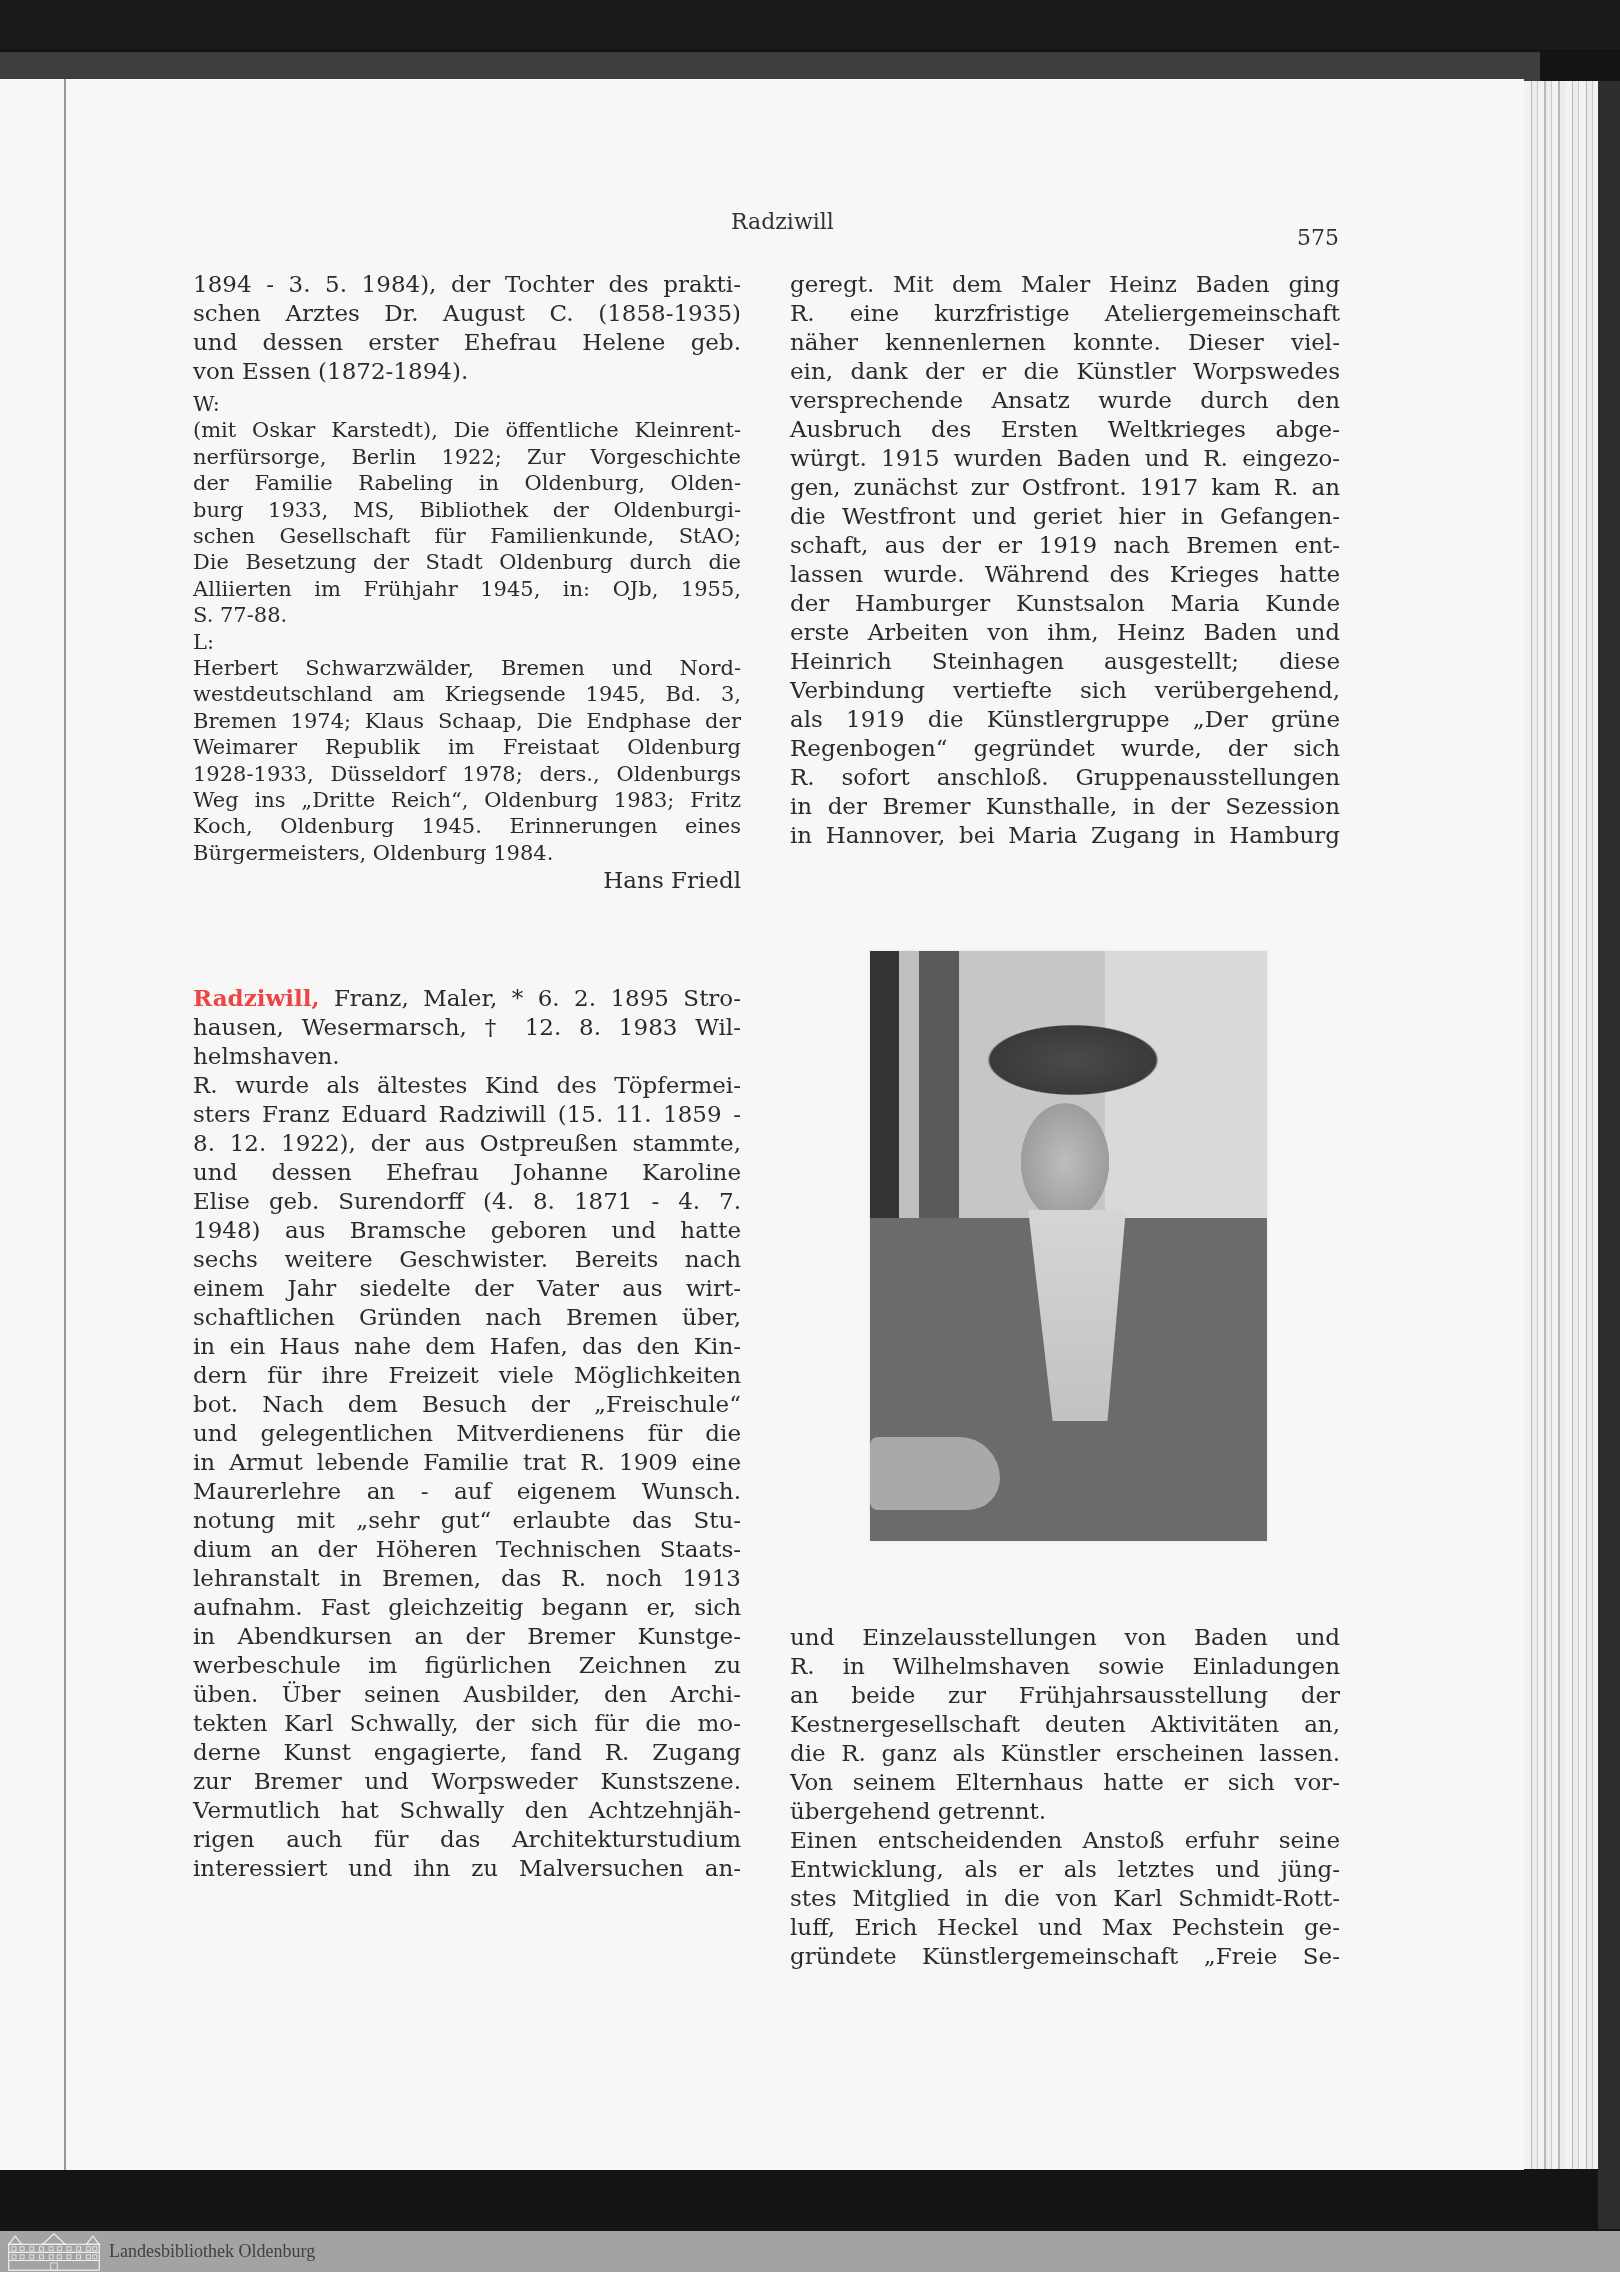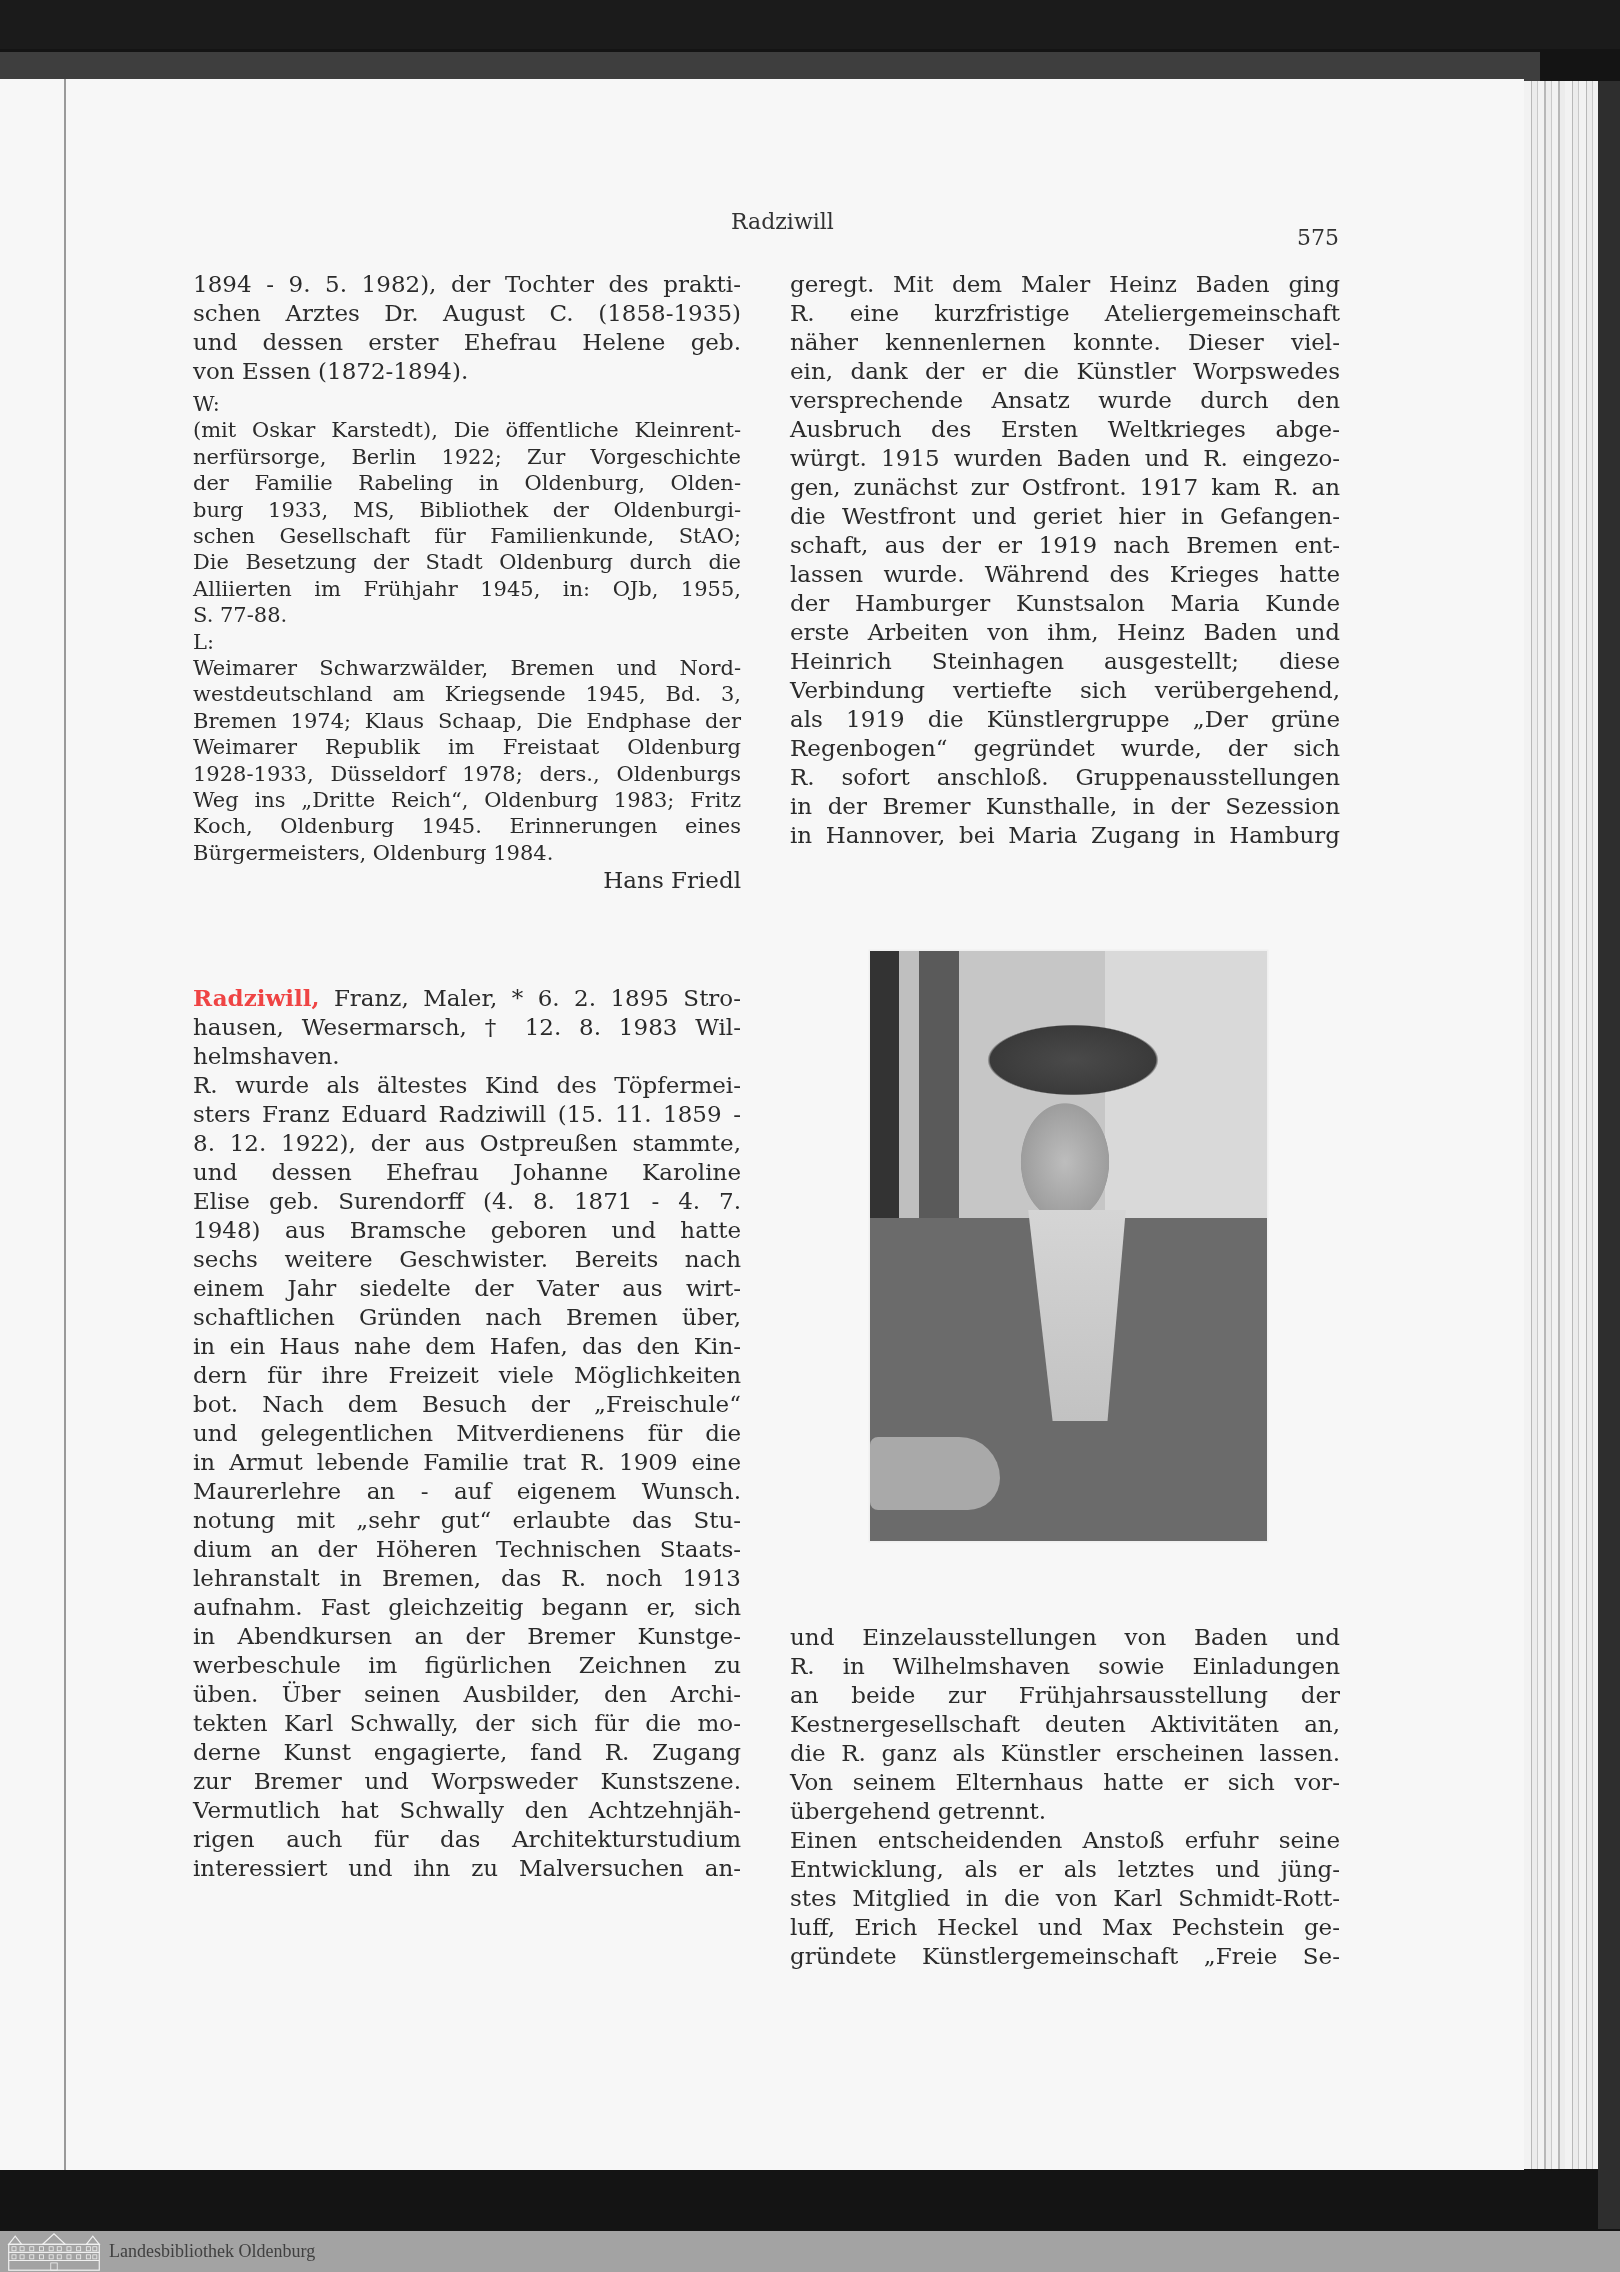--- a/index.html
+++ b/index.html
@@ -49,37 +49,37 @@
 <div class="edge-stack"></div>
 <div class="edge-shadow"></div>
 
 <div class="header">
   <span class="title">Radziwill</span>
   <span class="pgnum">575</span>
 </div>
 
 <div class="col left">
   <div>
-    <p>1894 - 9. 5. 1982), der Tochter des prakti-</p>
+    <p>1894 - 3. 5. 1984), der Tochter des prakti-</p>
     <p>schen Arztes Dr. August C. (1858-1935)</p>
     <p>und dessen erster Ehefrau Helene geb.</p>
     <p class="last">von Essen (1872-1894).</p>
   </div>
   <div class="small" style="margin-top:4.9px;">
     <p class="last">W:</p>
     <p>(mit Oskar Karstedt), Die öffentliche Kleinrent-</p>
     <p>nerfürsorge, Berlin 1922; Zur Vorgeschichte</p>
     <p>der Familie Rabeling in Oldenburg, Olden-</p>
     <p>burg 1933, MS, Bibliothek der Oldenburgi-</p>
     <p>schen Gesellschaft für Familienkunde, StAO;</p>
     <p>Die Besetzung der Stadt Oldenburg durch die</p>
     <p>Alliierten im Frühjahr 1945, in: OJb, 1955,</p>
     <p class="last">S. 77-88.</p>
     <p class="last">L:</p>
-    <p>Weimarer Schwarzwälder, Bremen und Nord-</p>
+    <p>Herbert Schwarzwälder, Bremen und Nord-</p>
     <p>westdeutschland am Kriegsende 1945, Bd. 3,</p>
     <p>Bremen 1974; Klaus Schaap, Die Endphase der</p>
     <p>Weimarer Republik im Freistaat Oldenburg</p>
     <p>1928-1933, Düsseldorf 1978; ders., Oldenburgs</p>
     <p>Weg ins „Dritte Reich“, Oldenburg 1983; Fritz</p>
     <p>Koch, Oldenburg 1945. Erinnerungen eines</p>
     <p class="last">Bürgermeisters, Oldenburg 1984.</p>
   </div>
   <p class="sig" style="font-size:23px;line-height:29px;">Hans Friedl</p>
 

